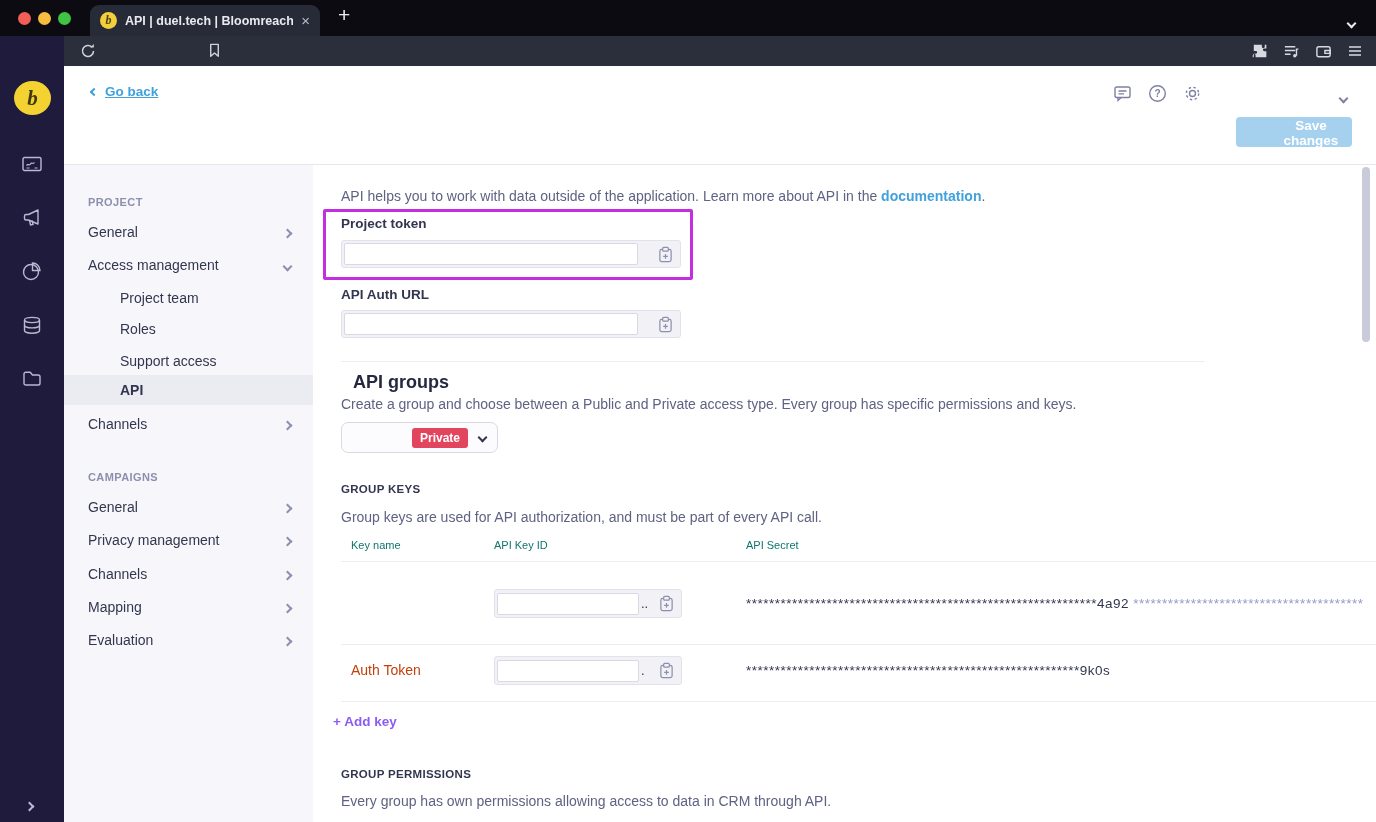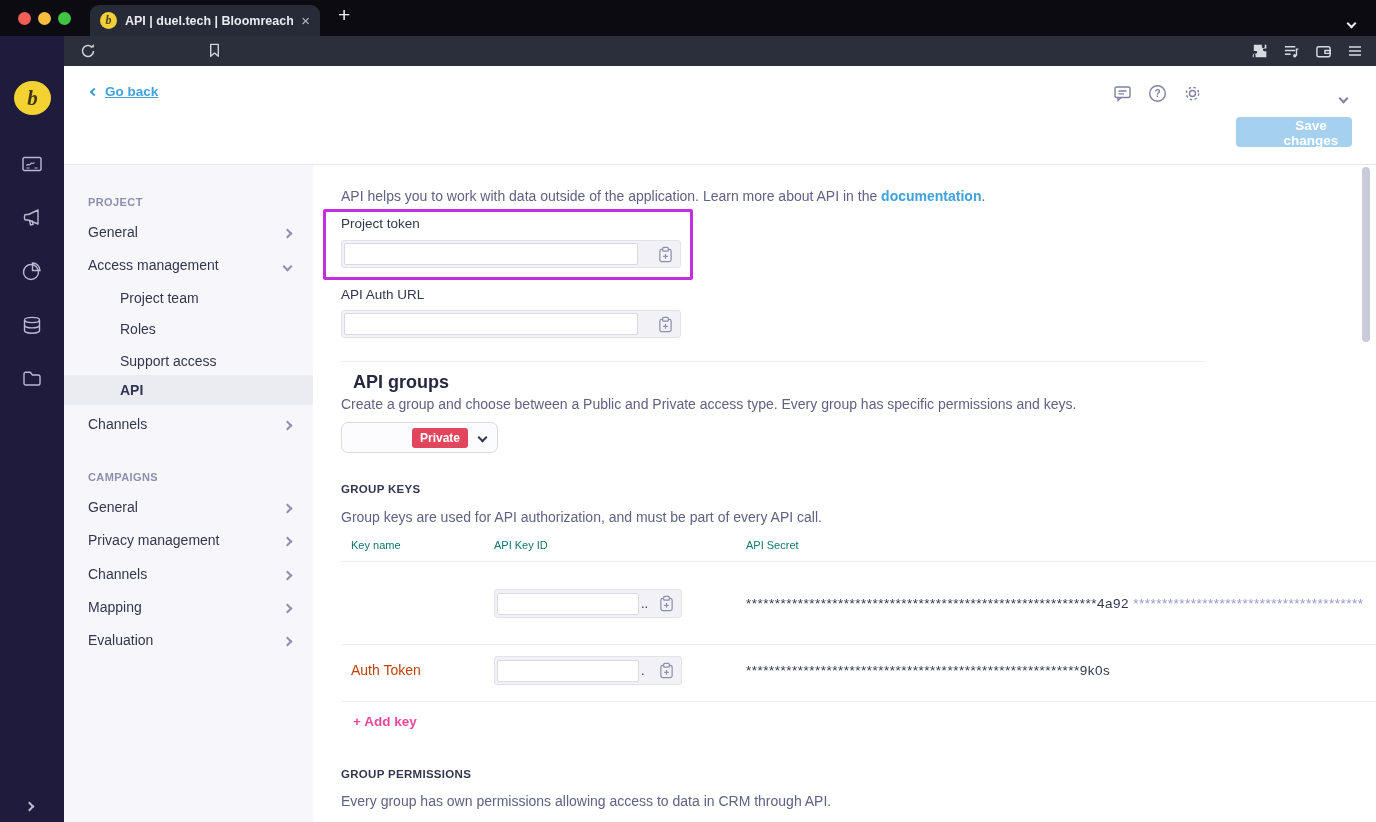--- a/index.html
+++ b/index.html
@@ -70,21 +70,21 @@
   .sn-item { position:absolute; left:0; width:249px; height:26px; display:flex; align-items:center; padding-left:24px; }
   .sn-item .sn-chev { margin-left:auto; margin-right:22px; color:#8c8fad; }
   .sn-sub { padding-left:56px; }
   .sn-selected { background:#ebebf2; font-weight:bold; height:30px; }
 
   
   .content { position:absolute; left:313px; top:165px; width:1063px; height:657px; background:#fff; overflow:hidden; }
   .intro { position:absolute; left:28px; top:23px; font-size:14px; color:#5f6282; }
   .link { color:#41a1dd; font-weight:bold; text-decoration:none; }
   .annot { position:absolute; left:10px; top:44px; width:370px; height:71px; border:3px solid #c42ee1; border-radius:2px; }
-  .fieldlabel { position:absolute; left:28px; font-size:13.5px; font-weight:normal; color:#33364f; }
+  .fieldlabel { position:absolute; left:28px; font-size:13.5px; font-weight:bold; color:#33364f; }
   .inputwrap {
     position:absolute; left:28px; width:340px; height:28px; background:#f1f1f6;
     border:1px solid #e2e2ec; border-radius:3px; display:flex; align-items:center;
   }
   .inputinner { height:22px; background:#fff; border:1px solid #d9d9e6; border-radius:2px; margin-left:2px; flex:0 0 auto; }
   .w-big { width:294px; }
   .w-row { width:142px; }
   .copy-ic { color:#8c8fad; margin-left:auto; margin-right:7px; display:flex; }
   .dots { color:#33364f; font-size:13px; margin-left:2px; }
 
@@ -106,21 +106,21 @@
 
   .col-h { position:absolute; top:374px; font-size:11px; color:#0f766e; }
   .rowline { position:absolute; left:28px; width:1035px; height:1px; background:#ececf2; }
   .keyname { position:absolute; left:38px; font-size:14px; color:#c2410c; }
   .row-inputwrap {
     position:absolute; left:181px; width:188px; height:29px; background:#f1f1f6;
     border:1px solid #e2e2ec; border-radius:3px; display:flex; align-items:center;
   }
   .secret { position:absolute; left:433px; width:630px; font-size:13.5px; color:#33364f; white-space:nowrap; overflow:hidden; letter-spacing:.5px; }
   .secret .extra { color:#9598c8; }
-  .addkey { position:absolute; left:40px; top:549px; color:#ec4899; font-size:13.5px; font-weight:bold; text-decoration:none; }
+  .addkey { position:absolute; left:20px; top:549px; color:#8b5cf6; font-size:13.5px; font-weight:bold; text-decoration:none; }
 
   .scrollthumb { position:absolute; left:1049px; top:2px; width:8px; height:175px; background:#c9cada; border-radius:4px; }
 
   svg { display:block; }
 </style>
 </head>
 <body>
 
 <div class="tabstrip">
   <span class="light abs" style="left:18px;top:12px;background:#f35f57"></span>

